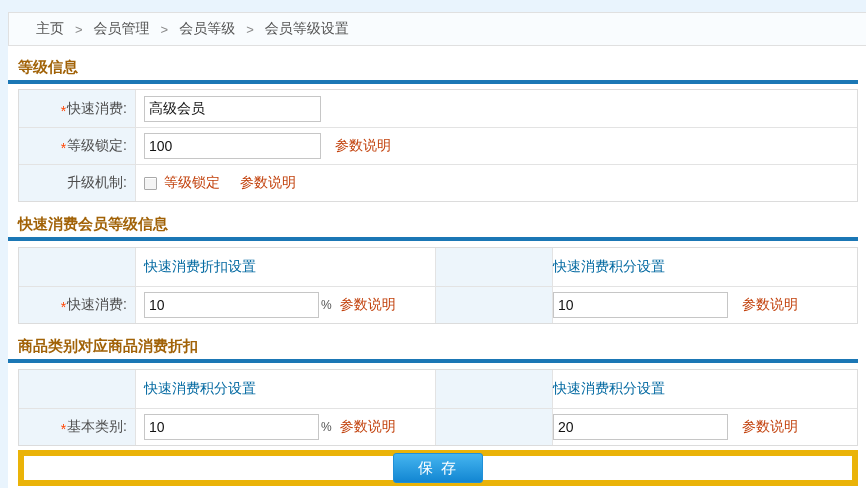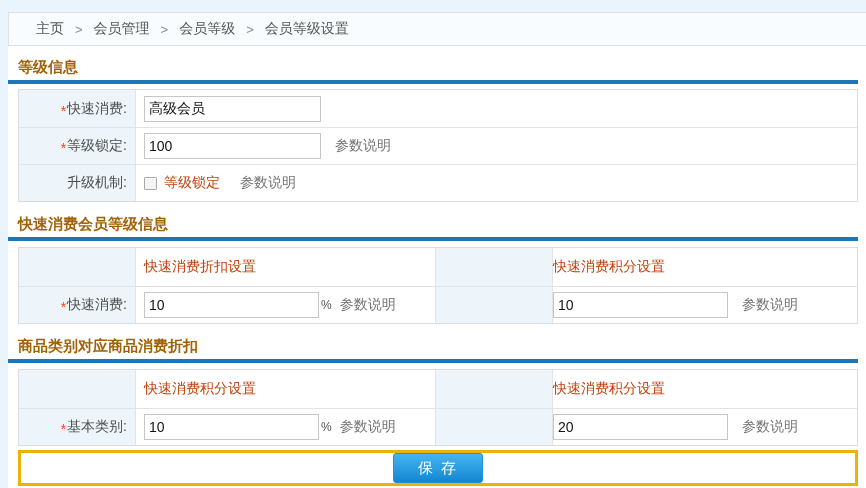--- a/index.html
+++ b/index.html
@@ -39,44 +39,44 @@
   .label-cell {
     width:117px; background:#edf5fb; justify-content:flex-end;
     padding-right:8px; border-right:1px solid #e3e3e3; color:#4d4d4d;
   }
   .c2 { width:300px; padding-left:8px; border-right:1px solid #e3e3e3; }
   .c3 { width:117px; background:#edf5fb; border-right:1px solid #e3e3e3; }
   .c4 { flex:1; }
   .wide { flex:1; padding-left:8px; }
 
   .req { color:#ff4400; margin-right:1px; font-size:14px; position:relative; top:2px; }
-  .hdr-text { color:#c2410c; }
+  .hdr-text { color:#0369a1; }
 
   input[type=text] {
     height:26px; border:1px solid #c6c6c6; background:#fff; color:#111;
     font-size:14px; font-family:"Liberation Sans","DejaVu Sans",sans-serif;
     padding:0 4px; outline:none;
   }
   .inp-lg { width:177px; }
   .inp { width:175px; }
   .pct { font-size:12px; color:#555; margin-left:2px; }
-  .plink { color:#737373; margin-left:14px; cursor:pointer; text-decoration:none; white-space:nowrap; }
+  .plink { color:#c2410c; margin-left:14px; cursor:pointer; text-decoration:none; white-space:nowrap; }
   .plink.near { margin-left:8px; }
   .plink.mid { margin-left:20px; }
 
   .checkbox {
     width:13px; height:13px; border:1px solid #a9a9a9; background:#f4f4f4;
     display:inline-block; border-radius:1px;
     box-shadow:inset 0 1px 0 #ffffff;
   }
   .cb-label { margin-left:7px; color:#c2410c; }
 
   .save-bar {
     margin:4px 0 0 10px; width:840px; height:36px; background:#fff;
-    border:3px solid #eab308; display:flex; align-items:center; justify-content:center;
+    border:6px solid #eab308; display:flex; align-items:center; justify-content:center;
   }
   .save-btn {
     width:90px; height:30px; border:1px solid #2090d8; border-radius:3px;
     background:linear-gradient(to bottom,#45b5f0,#1286d2);
     color:#fff; font-size:15px; letter-spacing:2px;
     font-family:"Liberation Sans","DejaVu Sans",sans-serif; cursor:pointer;
   }
 </style>
 </head>
 <body>

